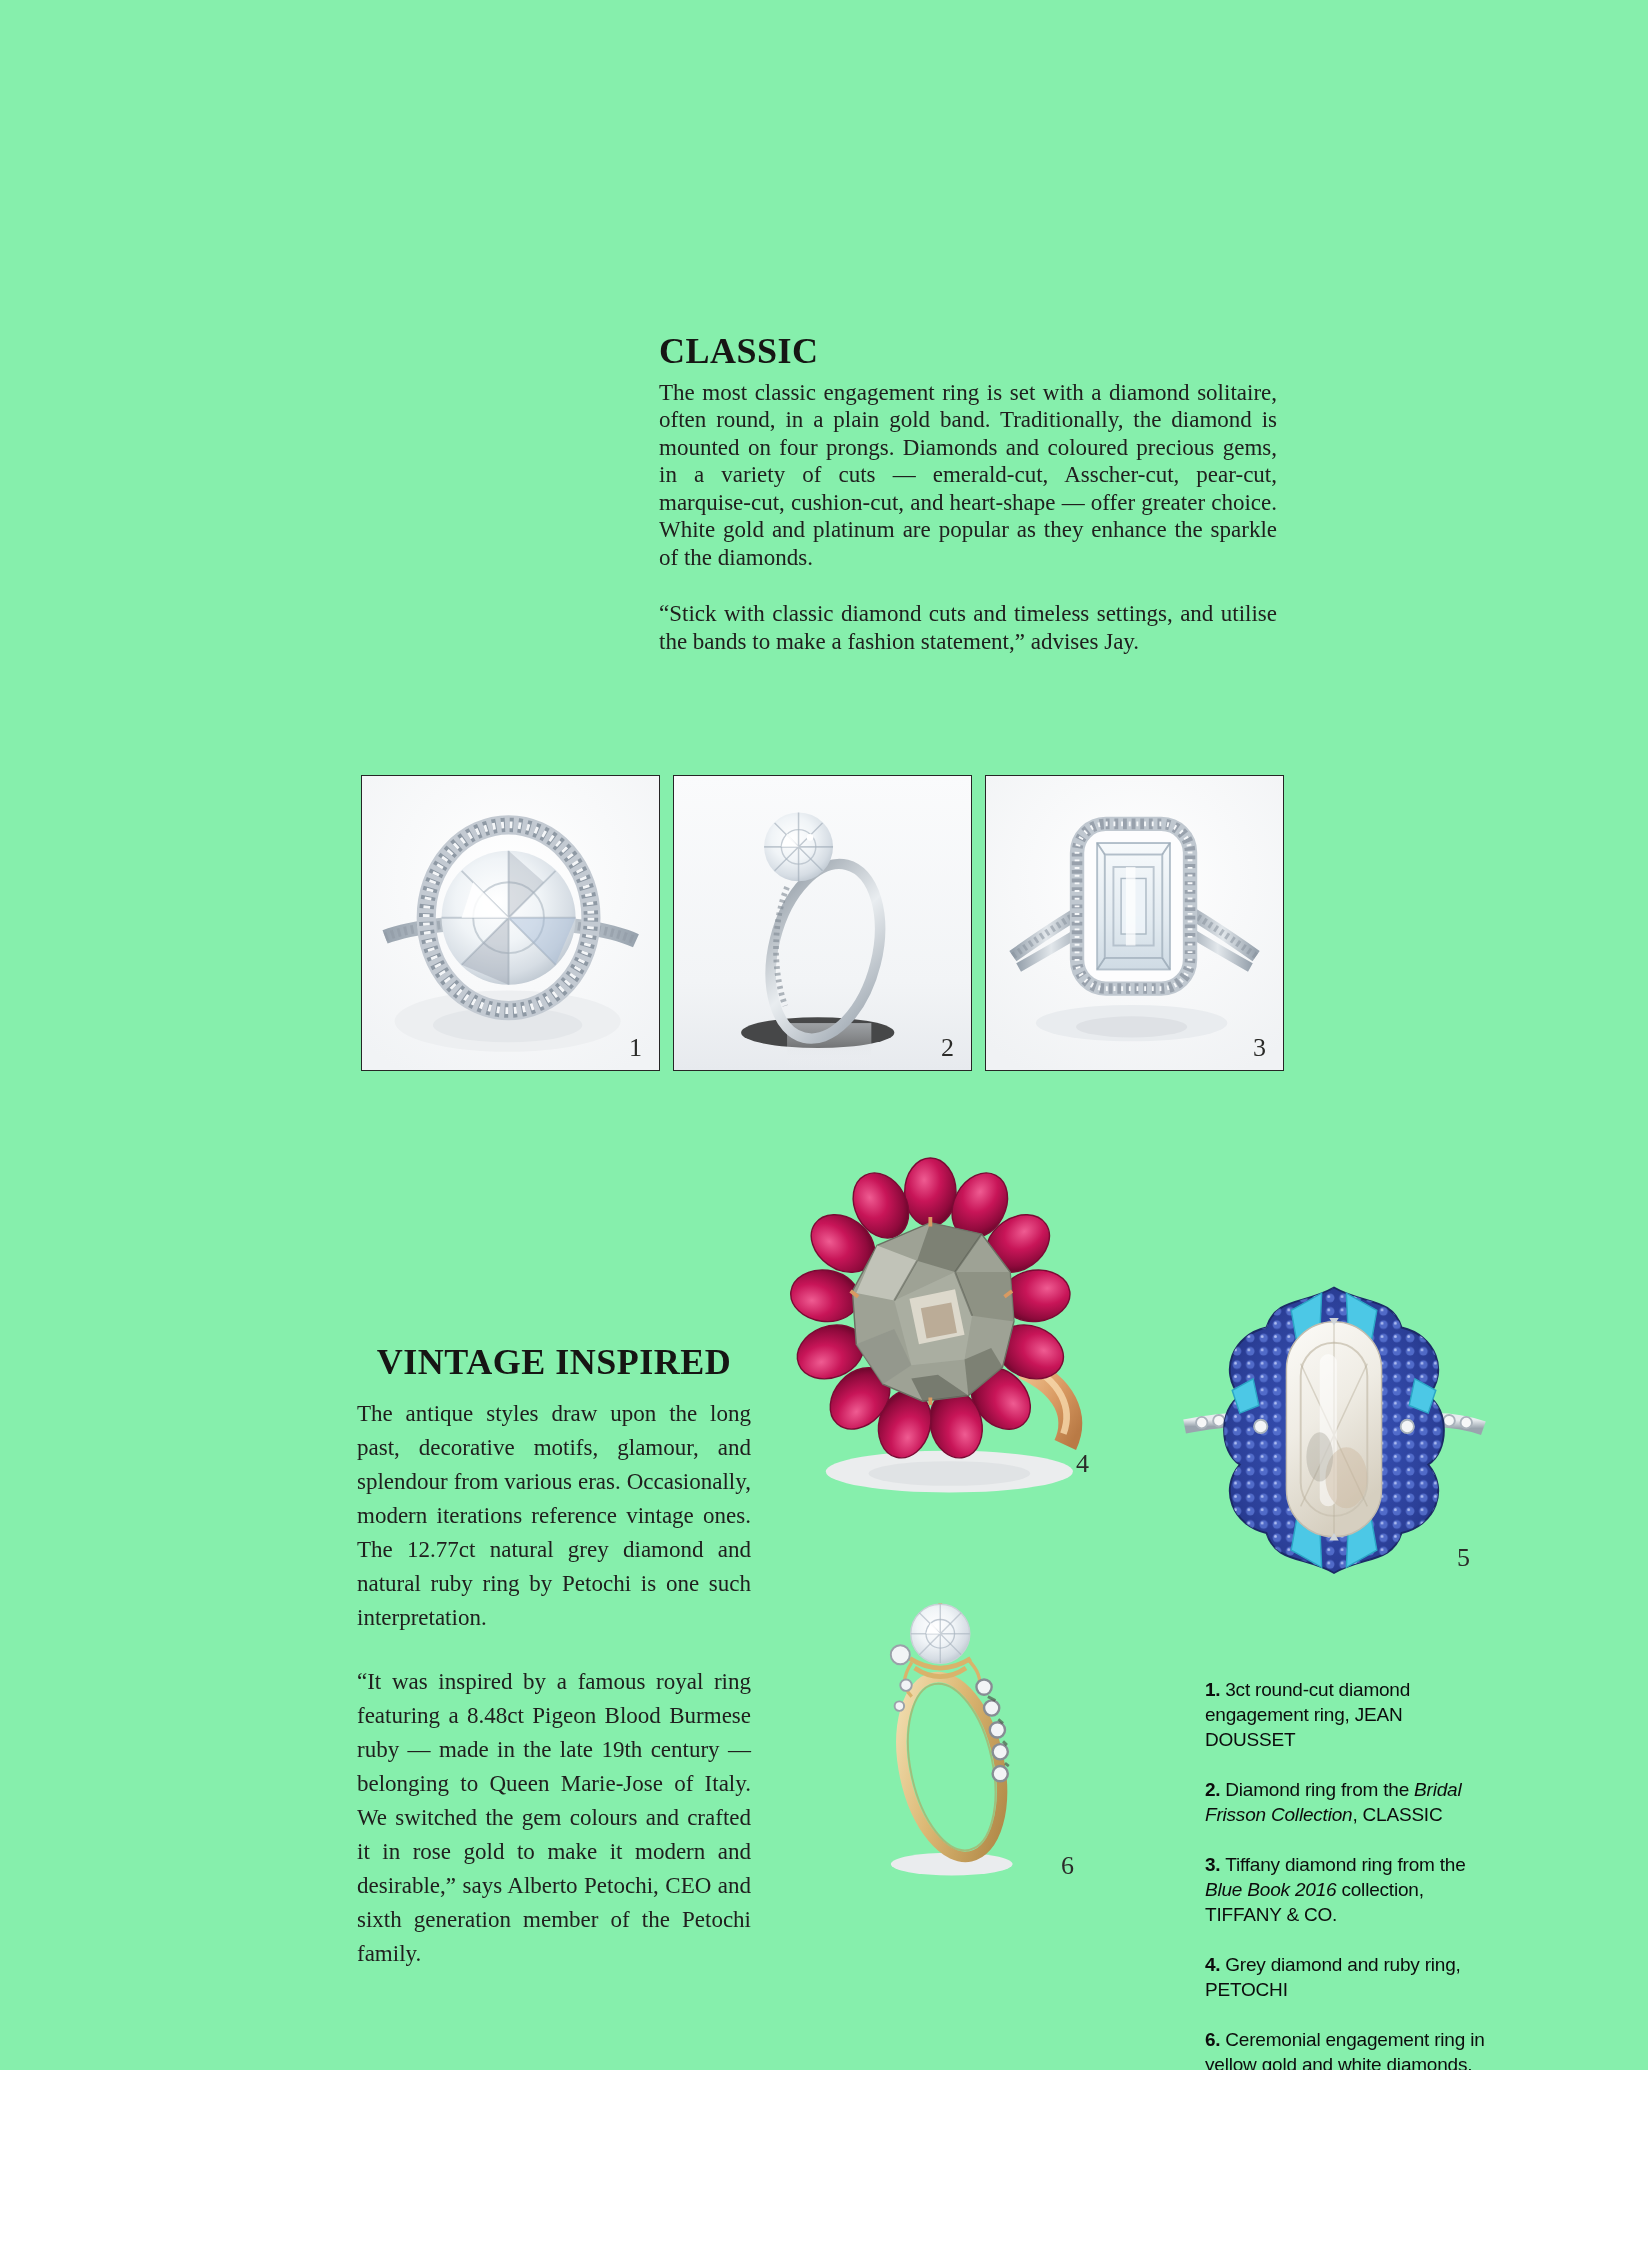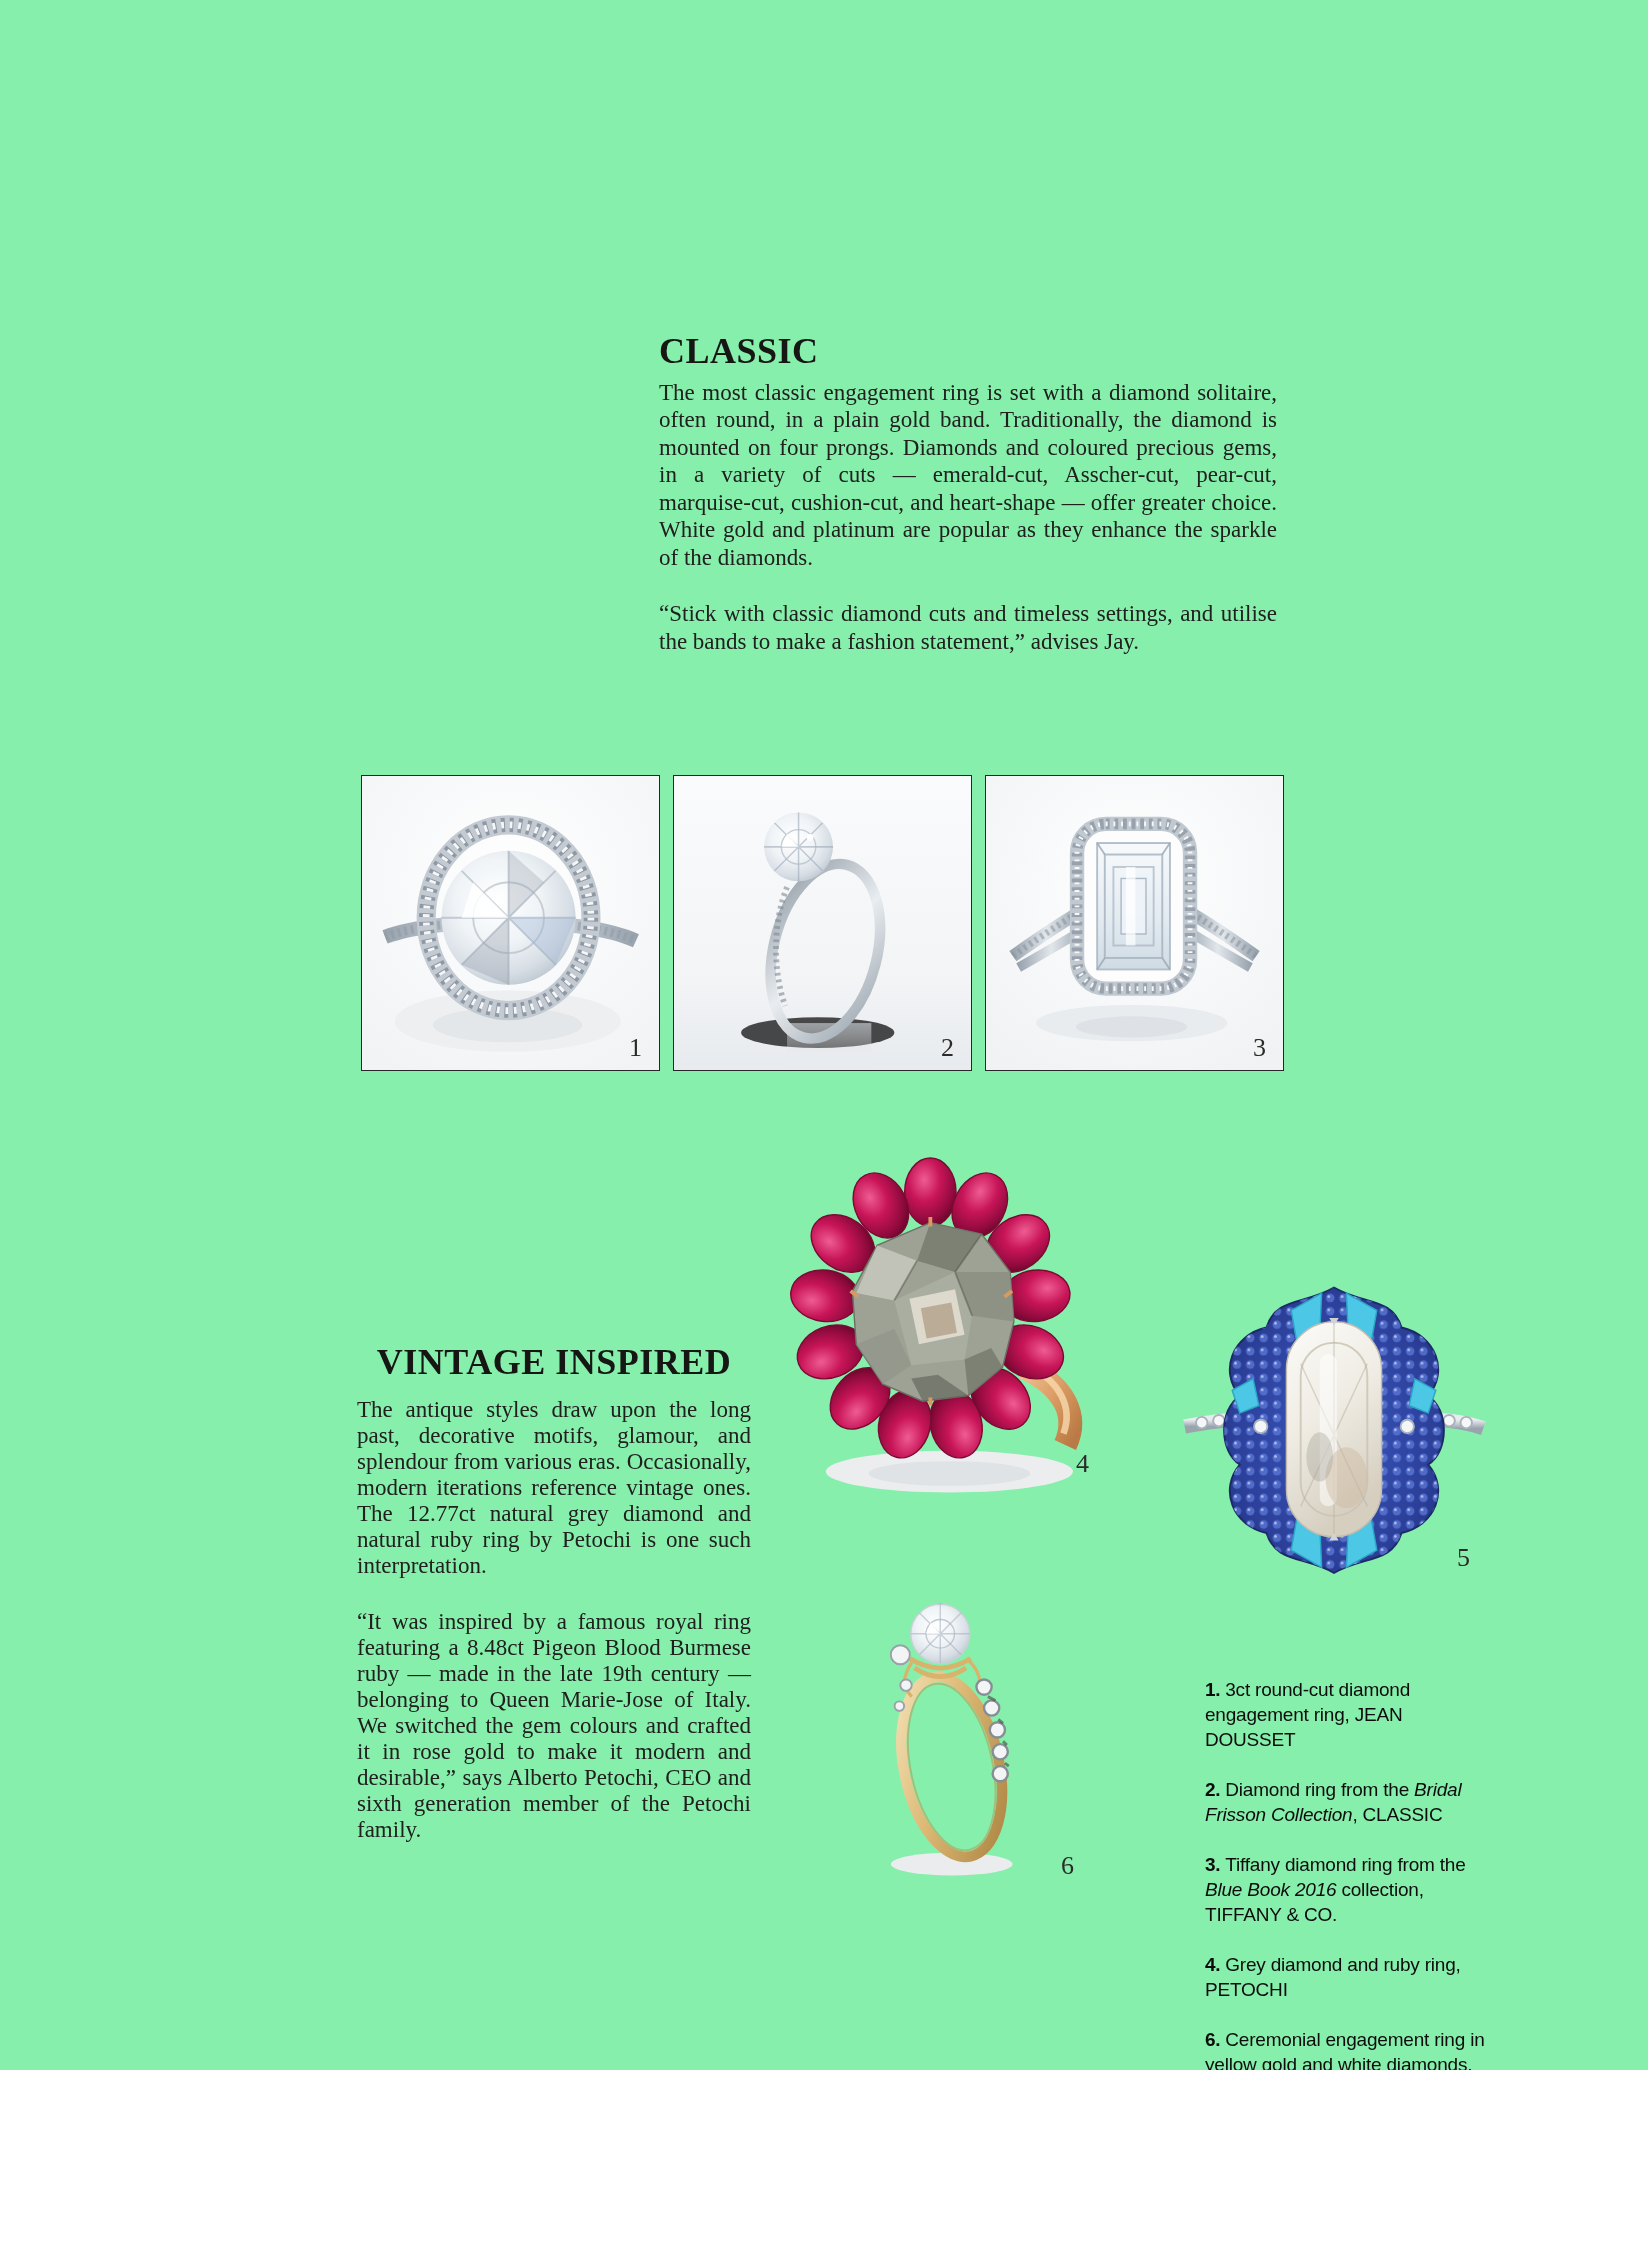--- a/index.html
+++ b/index.html
@@ -13,21 +13,21 @@
     font-size:36px; line-height:1; font-weight:700; letter-spacing:0.5px; color:#161614;
   }
   .serif-body{
     font-size:23px; line-height:27.6px; text-align:justify; color:#20201e;
   }
   .classic-col{ position:absolute; left:659px; top:333px; width:618px; }
   .classic-col .sec-heading{ margin:0 0 9.5px 0; }
   .classic-col p{ margin:0 0 28.5px 0; }
   .vintage-col{ position:absolute; left:357px; top:1344px; width:394px; }
   .vintage-col .sec-heading{ margin:0 0 13.3px 0;text-align:center; }
-  .vintage-col p{ margin:17px 0 30px 0; line-height:26px; }
+  .vintage-col p{ margin:17px 0 30px 0; line-height:34px; }
   
   .frame{
     position:absolute; top:775px; width:299px; height:296px;
     border:1.9px solid #262626; background:#ffffff; box-sizing:border-box;
   }
   .frame-1{ left:361px; } .frame-2{ left:673px; } .frame-3{ left:985px; }
   .frame svg{ display:block; width:100%; height:100%; }
   .fig-num{
     position:absolute; font-family:"Liberation Serif","DejaVu Serif",serif;
     font-size:26px; color:#2b2b29; line-height:1;

